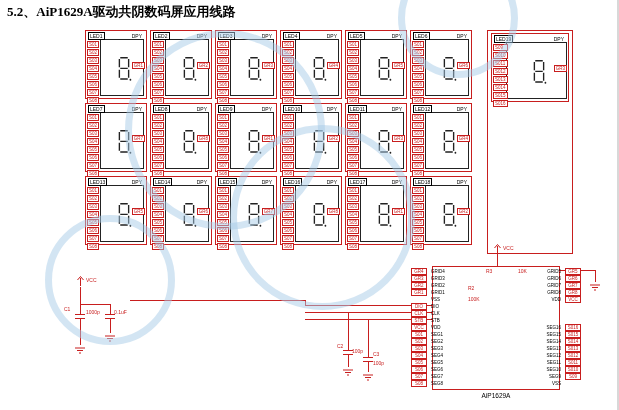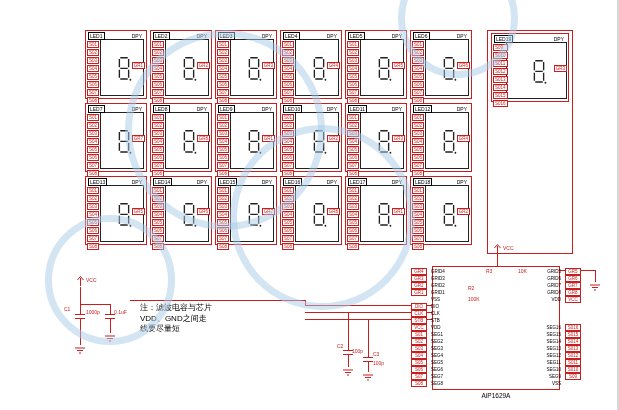--- a/index.html
+++ b/index.html
@@ -56,20 +56,21 @@
 
   
   .wm{ position:absolute; border-radius:50%; border:7px solid #a8cbe8; opacity:0.5;
        pointer-events:none; z-index:6; }
 </style>
 </head>
 <body>
 
 <div id="canvas">
 
+  <div id="title">5.2、AiP1629A驱动共阴数码屏应用线路</div>
 
   <div id="modules-layer">
       <div class="module" style="left: 85px; top: 30px;">
     <span class="m-ref">LED1</span>
     <span class="m-dpy">DPY</span>
     <div class="m-body">
       <svg class="sevenseg" viewBox="0 0 12 20">
         <path d="M3 1 H9 M3 9.5 H9 M3 18 H9 M2.3 2 V8.5 M9.7 2 V8.5 M2.3 10.5 V17 M9.7 10.5 V17" stroke="#222" stroke-width="1.1" fill="none"></path>
         <circle cx="11.2" cy="18.6" r="0.8" fill="#222"></circle>
       </svg>
@@ -529,25 +530,20 @@
   <span class="slabel" style="left:468px;top:285px">R2</span>
   <span class="slabel" style="left:468px;top:296px">100K</span>
   <span class="slabel" style="left:337px;top:343px">C2</span>
   <span class="slabel" style="left:352px;top:348px">100p</span>
   <span class="slabel" style="left:373px;top:351px">C3</span>
   <span class="slabel" style="left:373px;top:360px">100p</span>
 
   <div class="res" style="left:500px;top:272px"></div>
   <div class="res" style="left:484px;top:289px"></div>
 
-  <div id="note">
-    <div>注：滤波电容与芯片</div>
-    <div>VDD、GND之间走</div>
-    <div>线要尽量短</div>
-  </div>
 
   <div id="chip">
       <div class="chip-row">
     <span class="cnet cnet-l">GR4</span>
     <span class="pname pname-l">GRID4</span>
     <span class="spacer"></span>
     <span class="pname pname-r">GRID5</span>
     <span class="cnet cnet-r">GR5</span>
   </div>
       <div class="chip-row">

